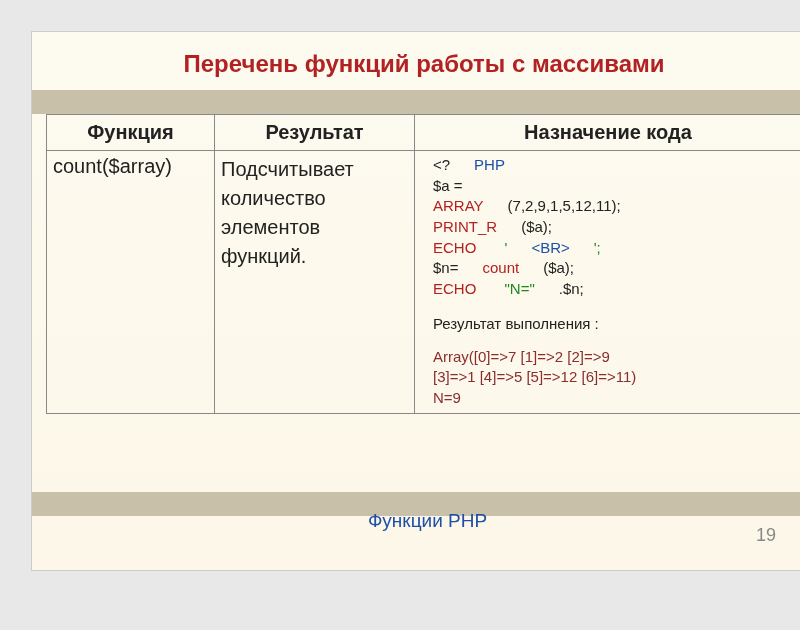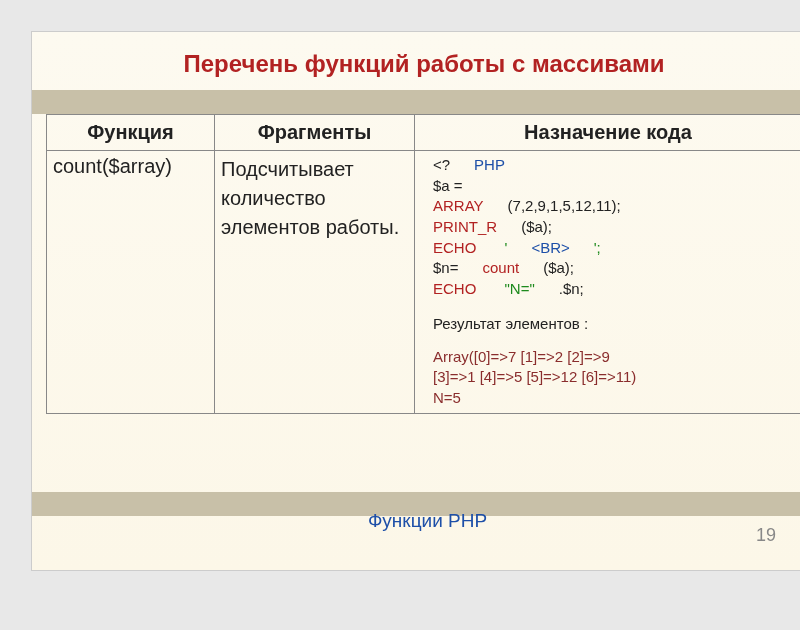--- a/index.html
+++ b/index.html
@@ -98,40 +98,40 @@
 
   <table>
     <colgroup>
       <col class="c1">
         <col class="c2">
         <col class="c3">
     </colgroup>
     <thead>
       <tr>
         <th>Функция</th>
-        <th>Фрагменты</th>
+        <th>Результат</th>
         <th>Назначение кода</th>
       </tr>
     </thead>
     <tbody>
       <tr>
         <td class="fn">count($array)</td>
-        <td class="desc">Подсчитывает количество элементов работы.</td>
+        <td class="desc">Подсчитывает количество элементов функций.</td>
         <td class="code">
           <span>&lt;?</span><span class="keyword">PHP</span><br>
           <span>$a = </span><br>
           <span class="fnname">ARRAY</span><span>(7,2,9,1,5,12,11);</span><br>
           <span class="fnname">PRINT_R</span><span>($a);</span><br>
           <span class="fnname">ECHO</span><span class="str"> '</span><span class="strx">&lt;BR&gt;</span><span class="str">';</span><br>
           <span>$n=</span><span class="fnname2">count</span><span>($a);</span><br>
           <span class="fnname">ECHO</span><span class="str"> "N="</span><span>.$n;</span><br>
-          <span class="result-label">Результат элементов :</span>
+          <span class="result-label">Результат выполнения :</span>
           <span class="result">Array([0]=&gt;7 [1]=&gt;2 [2]=&gt;9</span><br>
           <span class="result">[3]=&gt;1 [4]=&gt;5 [5]=&gt;12 [6]=&gt;11)</span><br>
-          <span class="result">N=5</span>
+          <span class="result">N=9</span>
         </td>
       </tr>
     </tbody>
   </table>
 
   <div class="bottom-line"></div>
 
   <div class="footer">
     <span class="footer-text">Функции PHP</span>
   </div>

